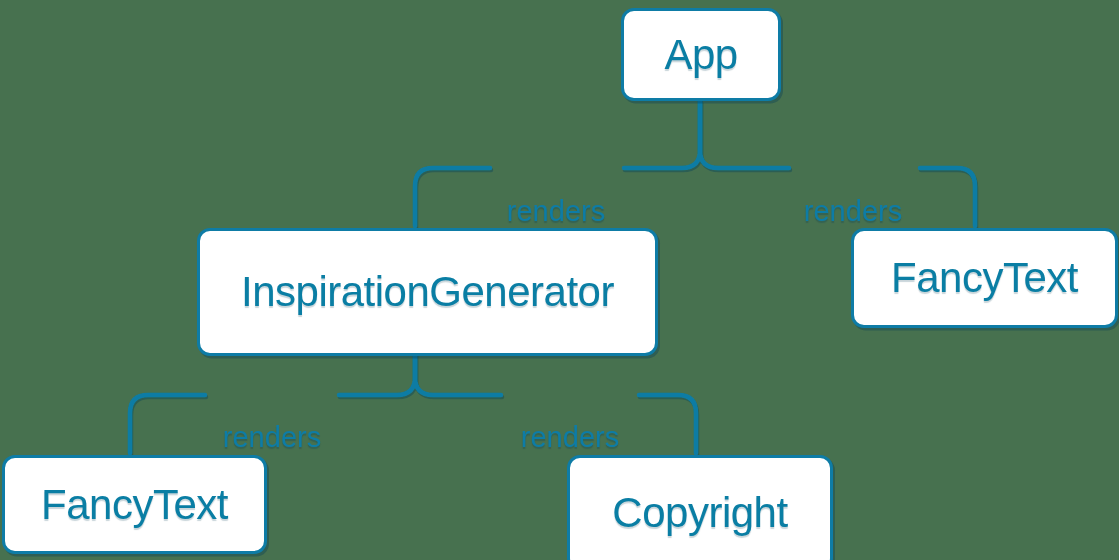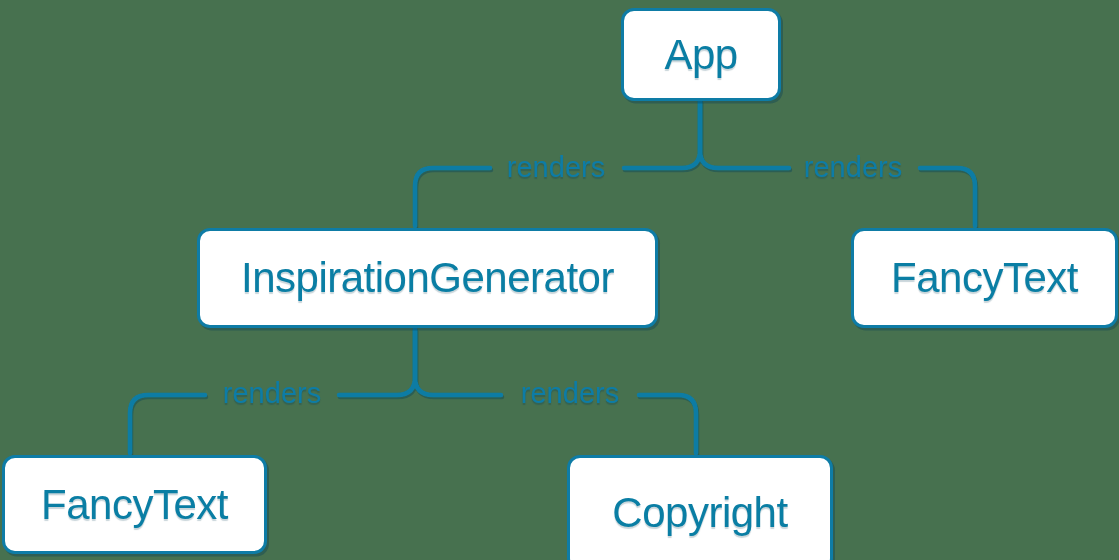--- a/index.html
+++ b/index.html
@@ -49,24 +49,25 @@
     text-shadow: 0 2px 1px rgba(8, 62, 88, 0.22);
   }
   .edge-label {
     position: absolute;
     transform: translate(-50%, -50%);
     color: #0d7ca6;
     font-size: 29px;
     font-weight: 500;
     white-space: nowrap;
     text-shadow: 0 2px 1px rgba(8, 62, 88, 0.28);
+    margin-top: 44px;
   }
   
   .node-app                   { left: 621px; top: 8px;   width: 160px; height: 93px;  }
-  .node-inspiration-generator { left: 197px; top: 228px; width: 461px; height: 100px; }
+  .node-inspiration-generator { left: 197px; top: 228px; width: 461px; height: 128px; }
   .node-fancy-text-top        { left: 851px; top: 228px; width: 267px; height: 100px; }
   .node-fancy-text-bottom     { left: 2px;   top: 455px; width: 265px; height: 99px;  }
   .node-copyright             { left: 567px; top: 455px; width: 266px; height: 116px;  }
   
   .edge-label-1 { left: 556px; top: 167px; }
   .edge-label-2 { left: 853px; top: 167px; }
   .edge-label-3 { left: 272px; top: 393px; }
   .edge-label-4 { left: 570px; top: 393px; }
 </style>
 </head>

